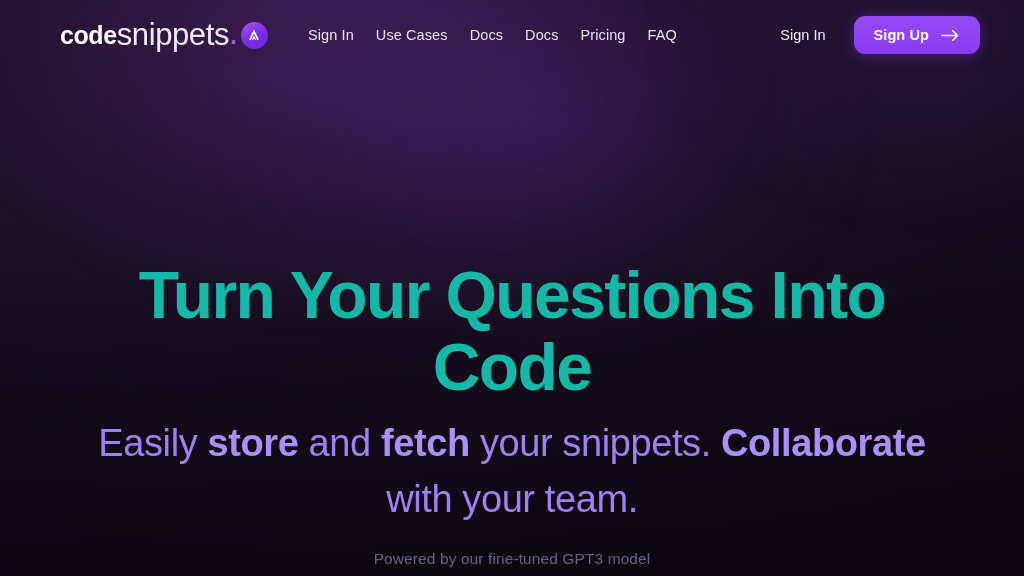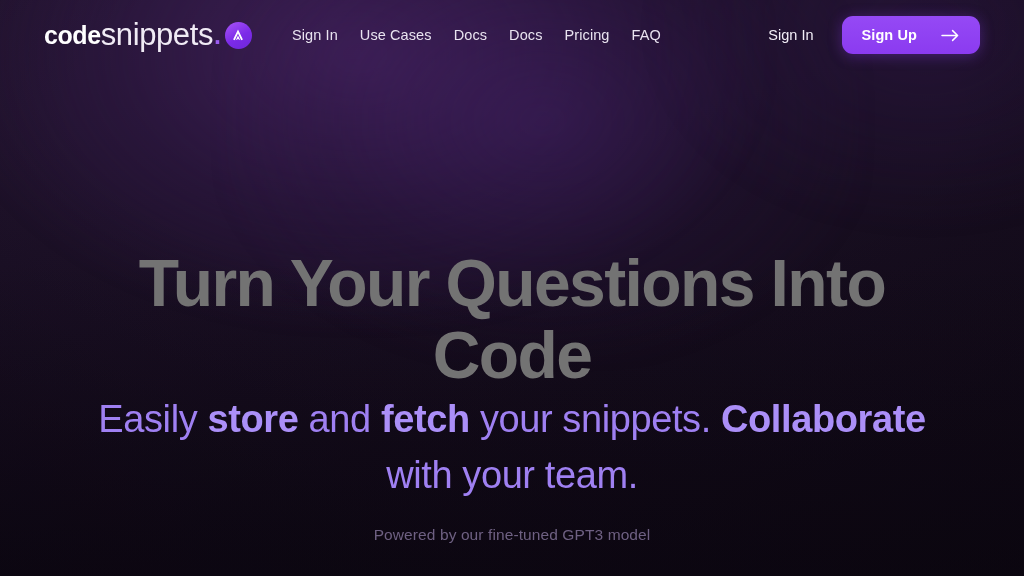--- a/index.html
+++ b/index.html
@@ -67,20 +67,21 @@
     gap:0;
     margin-right:40px;
     cursor:pointer;
     white-space:nowrap;
   }
   .logo-code {
     font-size:25px;
     font-weight:700;
     color:#ffffff;
     letter-spacing:-0.4px;
+    margin-left:16px;
   }
   .logo-snippets {
     font-size:31px;
     font-weight:400;
     color:#f0ebf5;
     letter-spacing:-0.4px;
   }
   .logo-dot {
     font-size:25px;
     font-weight:700;
@@ -119,21 +120,21 @@
   }
   .signin-link {
     font-size:14.5px;
     color:#f2eef7;
     cursor:pointer;
     white-space:nowrap;
   }
   .signup-btn {
     display:flex;
     align-items:center;
-    gap:24px;
+    gap:12px;
     background:linear-gradient(180deg, #9549f5 0%, #8b3bf0 100%);
     border:none;
     border-radius:11px;
     padding:11px 20px;
     cursor:pointer;
     box-shadow:0 2px 14px rgba(139,59,240,.35);
     white-space:nowrap;
   }
   .signup-btn span {
     font-family:"Liberation Sans", sans-serif;
@@ -149,23 +150,23 @@
     position:relative;
     z-index:4;
     text-align:center;
     padding-top:178px;
   }
   .hero-title {
     font-size:66px;
     font-weight:700;
     line-height:1.09;
     letter-spacing:-1.6px;
-    color:#737373;
+    color:#14b8a6;
     max-width:810px;
-    margin:0 auto;
+    margin:12px auto;
   }
   .hero-sub {
     font-size:38px;
     font-weight:400;
     line-height:1.47;
     letter-spacing:-0.4px;
     color:#9f80f2;
     max-width:840px;
     margin-left:auto;
     margin-right:auto;

